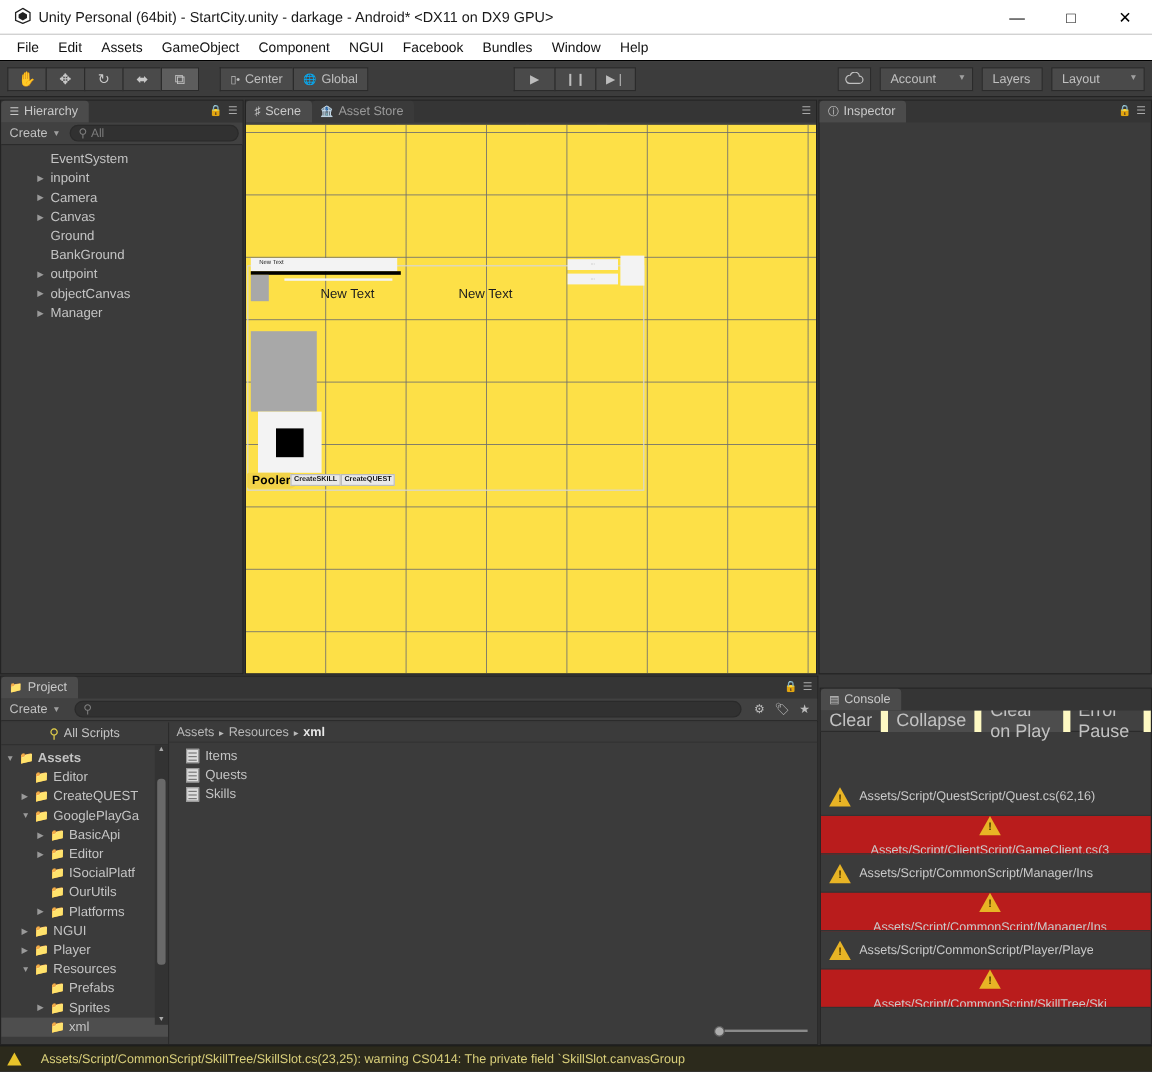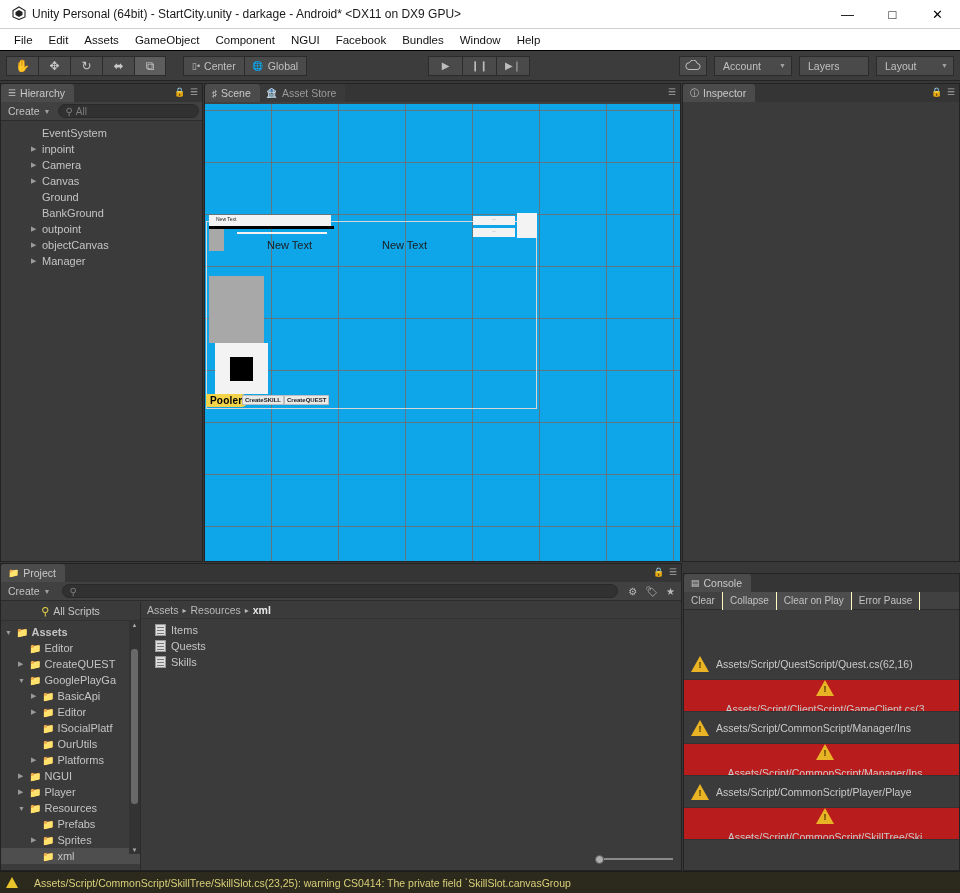--- a/index.html
+++ b/index.html
@@ -120,21 +120,21 @@
     display: flex; align-items: center; justify-content: center;
     font-size: 10px; color: #c5c5c5; padding: 0 4px;
   }
   .sb-btn.on { background: #5e5e5e; }
   .sb-search {
     flex: 1; height: 14px; background: #313131; border-radius: 7px; border: 1px solid #2a2a2a;
     display: flex; align-items: center; padding: 0 6px; gap: 3px; color: #7e7e7e; font-size: 10px;
   }
   .scene-view {
     position: absolute; left: 0; right: 0; top: 20px; bottom: 0;
-    background: #0ea5e9; overflow: hidden;
+    background: #fde047; overflow: hidden;
   }
   .grid {
     position: absolute; inset: 0;
     background-image:
       linear-gradient(to right, rgba(110,110,110,0.85) 1px, transparent 1px),
       linear-gradient(to bottom, rgba(110,110,110,0.85) 1px, transparent 1px);
     background-size: 67px 52px;
     background-position: -1px 6px;
   }
   .canvas-rect { position: absolute; left: 2px; top: 2px; width: 331px; height: 188px; border: 1px solid #d6d6d6; }
@@ -191,21 +191,21 @@
   .zoomslider { position: absolute; right: 8px; bottom: 5px; width: 78px; height: 12px; display: flex; align-items: center; }
   .zoomslider .track { flex: 1; height: 2px; background: #8a8a8a; }
   .zoomslider .knob { width: 9px; height: 9px; border-radius: 50%; background: #adadad; border: 1px solid #5a5a5a; }
 
   
   #console { left: 683px; top: 573px; width: 277px; height: 298px; }
   .console-toolbar {
     height: 18px; background: #414141; border-bottom: 1px solid #2b2b2b;
     display: flex; align-items: center;
   }
-  .cbtn { height: 18px; display: flex; align-items: center; padding: 0 7px; font-size: 10px; color: #c2c2c2; border-right: 1px solid #fef9c3; }
+  .cbtn { height: 18px; display: flex; align-items: center; padding: 0 7px; font-size: 15px; color: #c2c2c2; border-right: 6px solid #fef9c3; }
   .cbtn.pressed { background: #4d4d4d; }
   .console-list { position: absolute; left: 0; right: 0; top: 37px; bottom: 0; overflow: hidden; margin-top: 37px; }
   .c-row { height: 32px; display: flex; align-items: center; gap: 7px; padding-left: 7px; border-bottom: 1px solid #333; }
   .c-row.alt { background: #b91c1c; flex-direction: column; }
   .warn-tri {
     width: 0; height: 0; border-left: 9px solid transparent; border-right: 9px solid transparent;
     border-bottom: 16px solid #e8b425; position: relative; flex: none;
   }
   .warn-tri::after {
     content: "!"; position: absolute; left: -2px; top: 4px; font-size: 9px; font-weight: bold;
@@ -286,21 +286,21 @@
   <div class="right-tools">
     <div class="cloudbtn">
       <svg width="16" height="11" viewBox="0 0 16 11">
           <path d="M4 9.5h8a3 3 0 0 0 .2-6 4 4 0 0 0-7.7-.8A2.8 2.8 0 0 0 4 9.5z" fill="none" stroke="#c0c0c0" stroke-width="1"></path>
         </svg>
     </div>
     <div class="dropbtn" style="width:78px;">
       <span>Account</span>
       <span class="caret">▼</span>
     </div>
-    <div class="dropbtn" style="width:70px;gap:43px;">
+    <div class="dropbtn" style="width:51px;gap:43px;">
       <span>Layers</span>
       <span class="caret">▼</span>
     </div>
     <div class="dropbtn" style="width:78px;">
       <span>Layout</span>
       <span class="caret">▼</span>
     </div>
   </div>
 </div>
 

